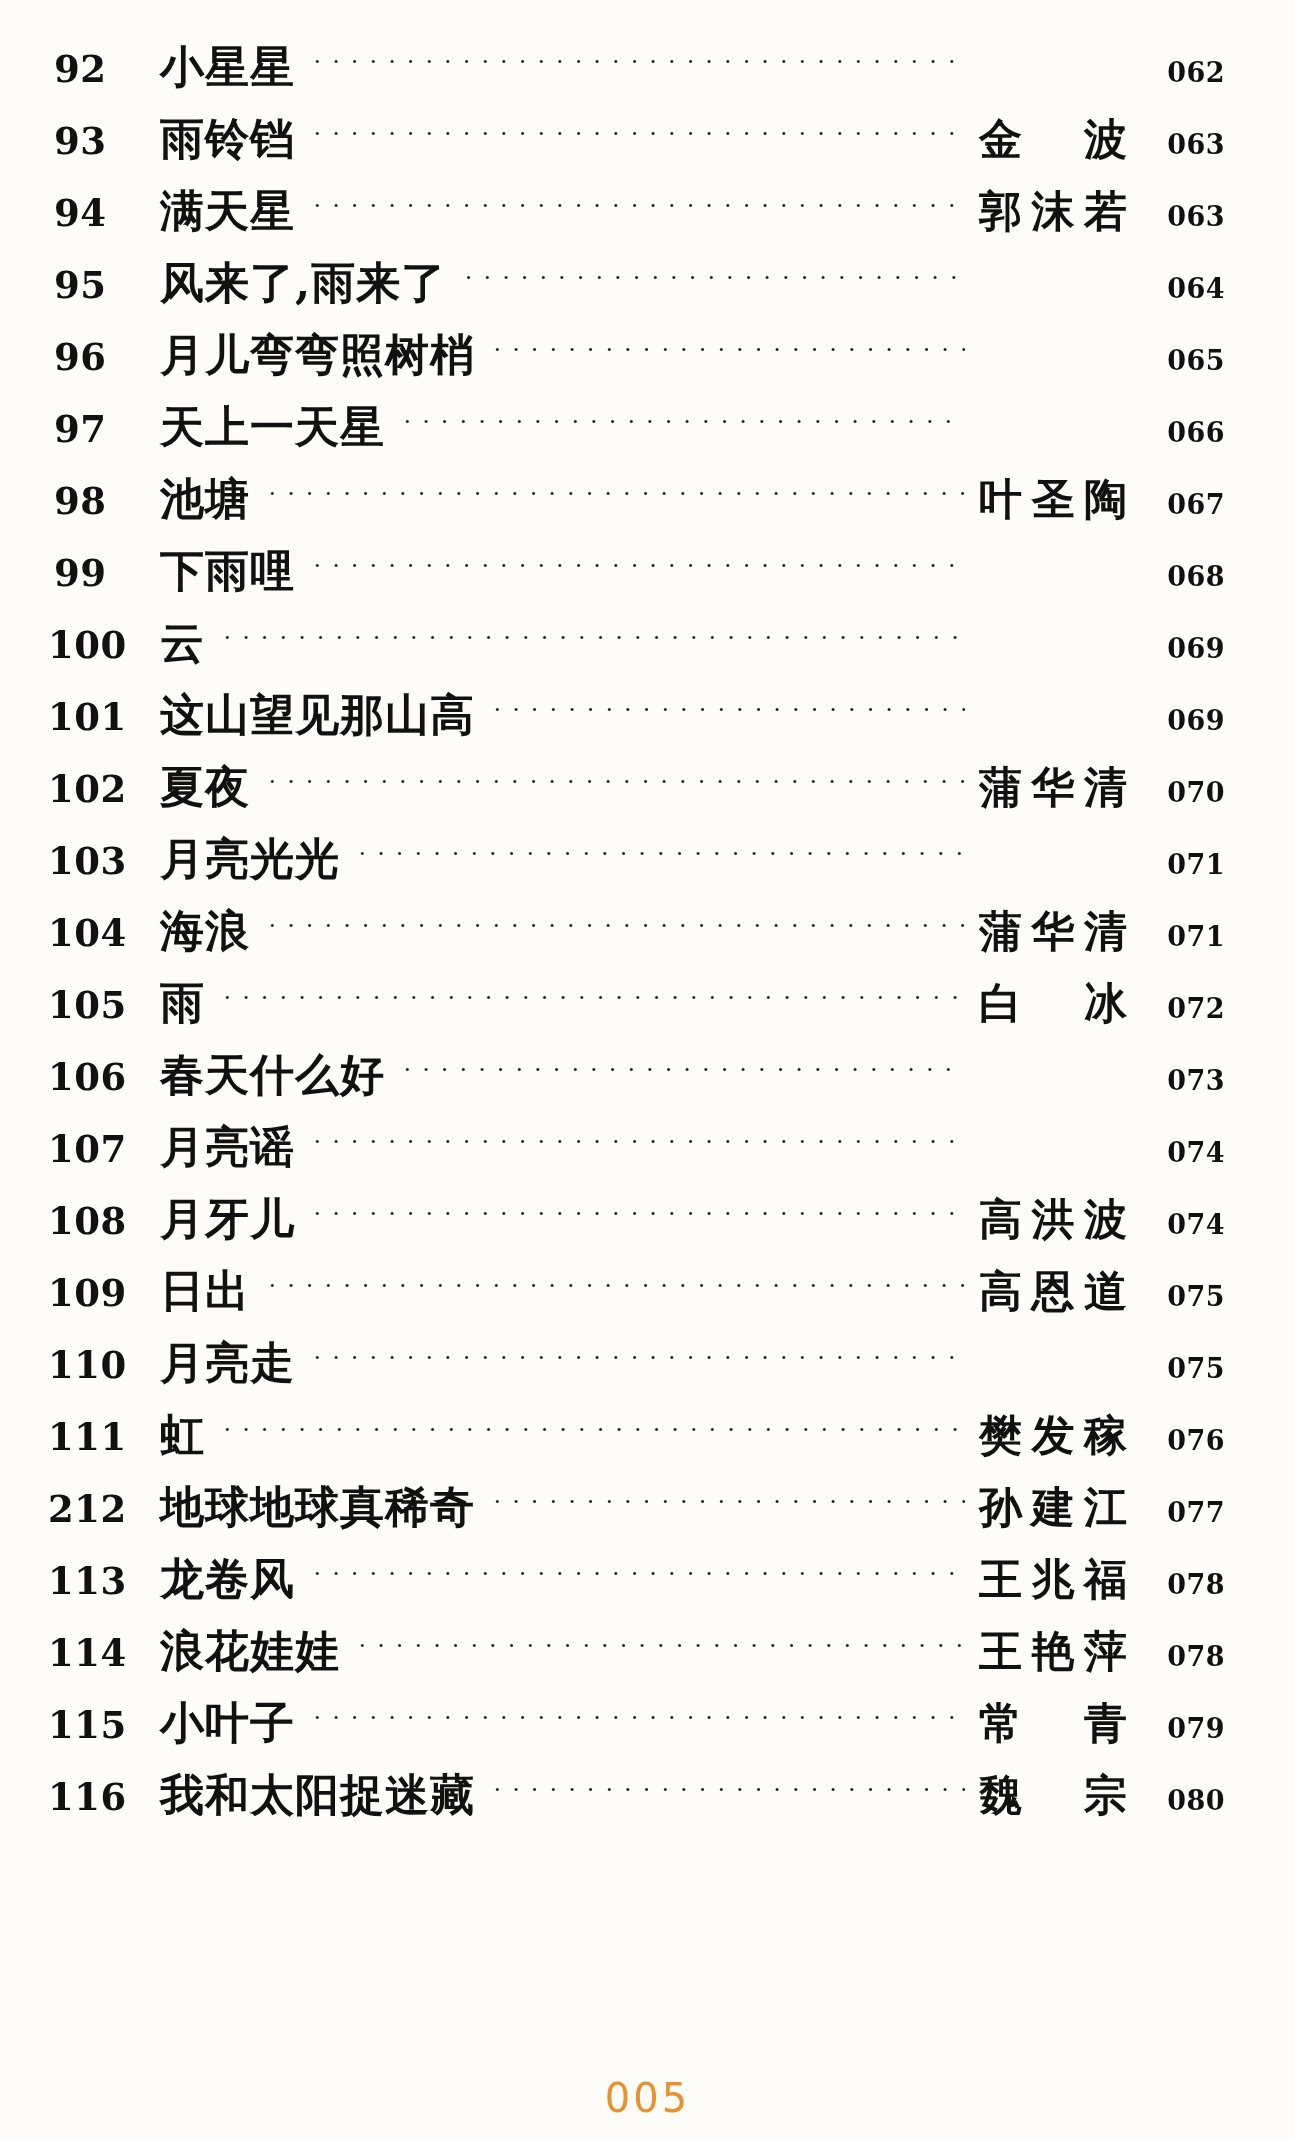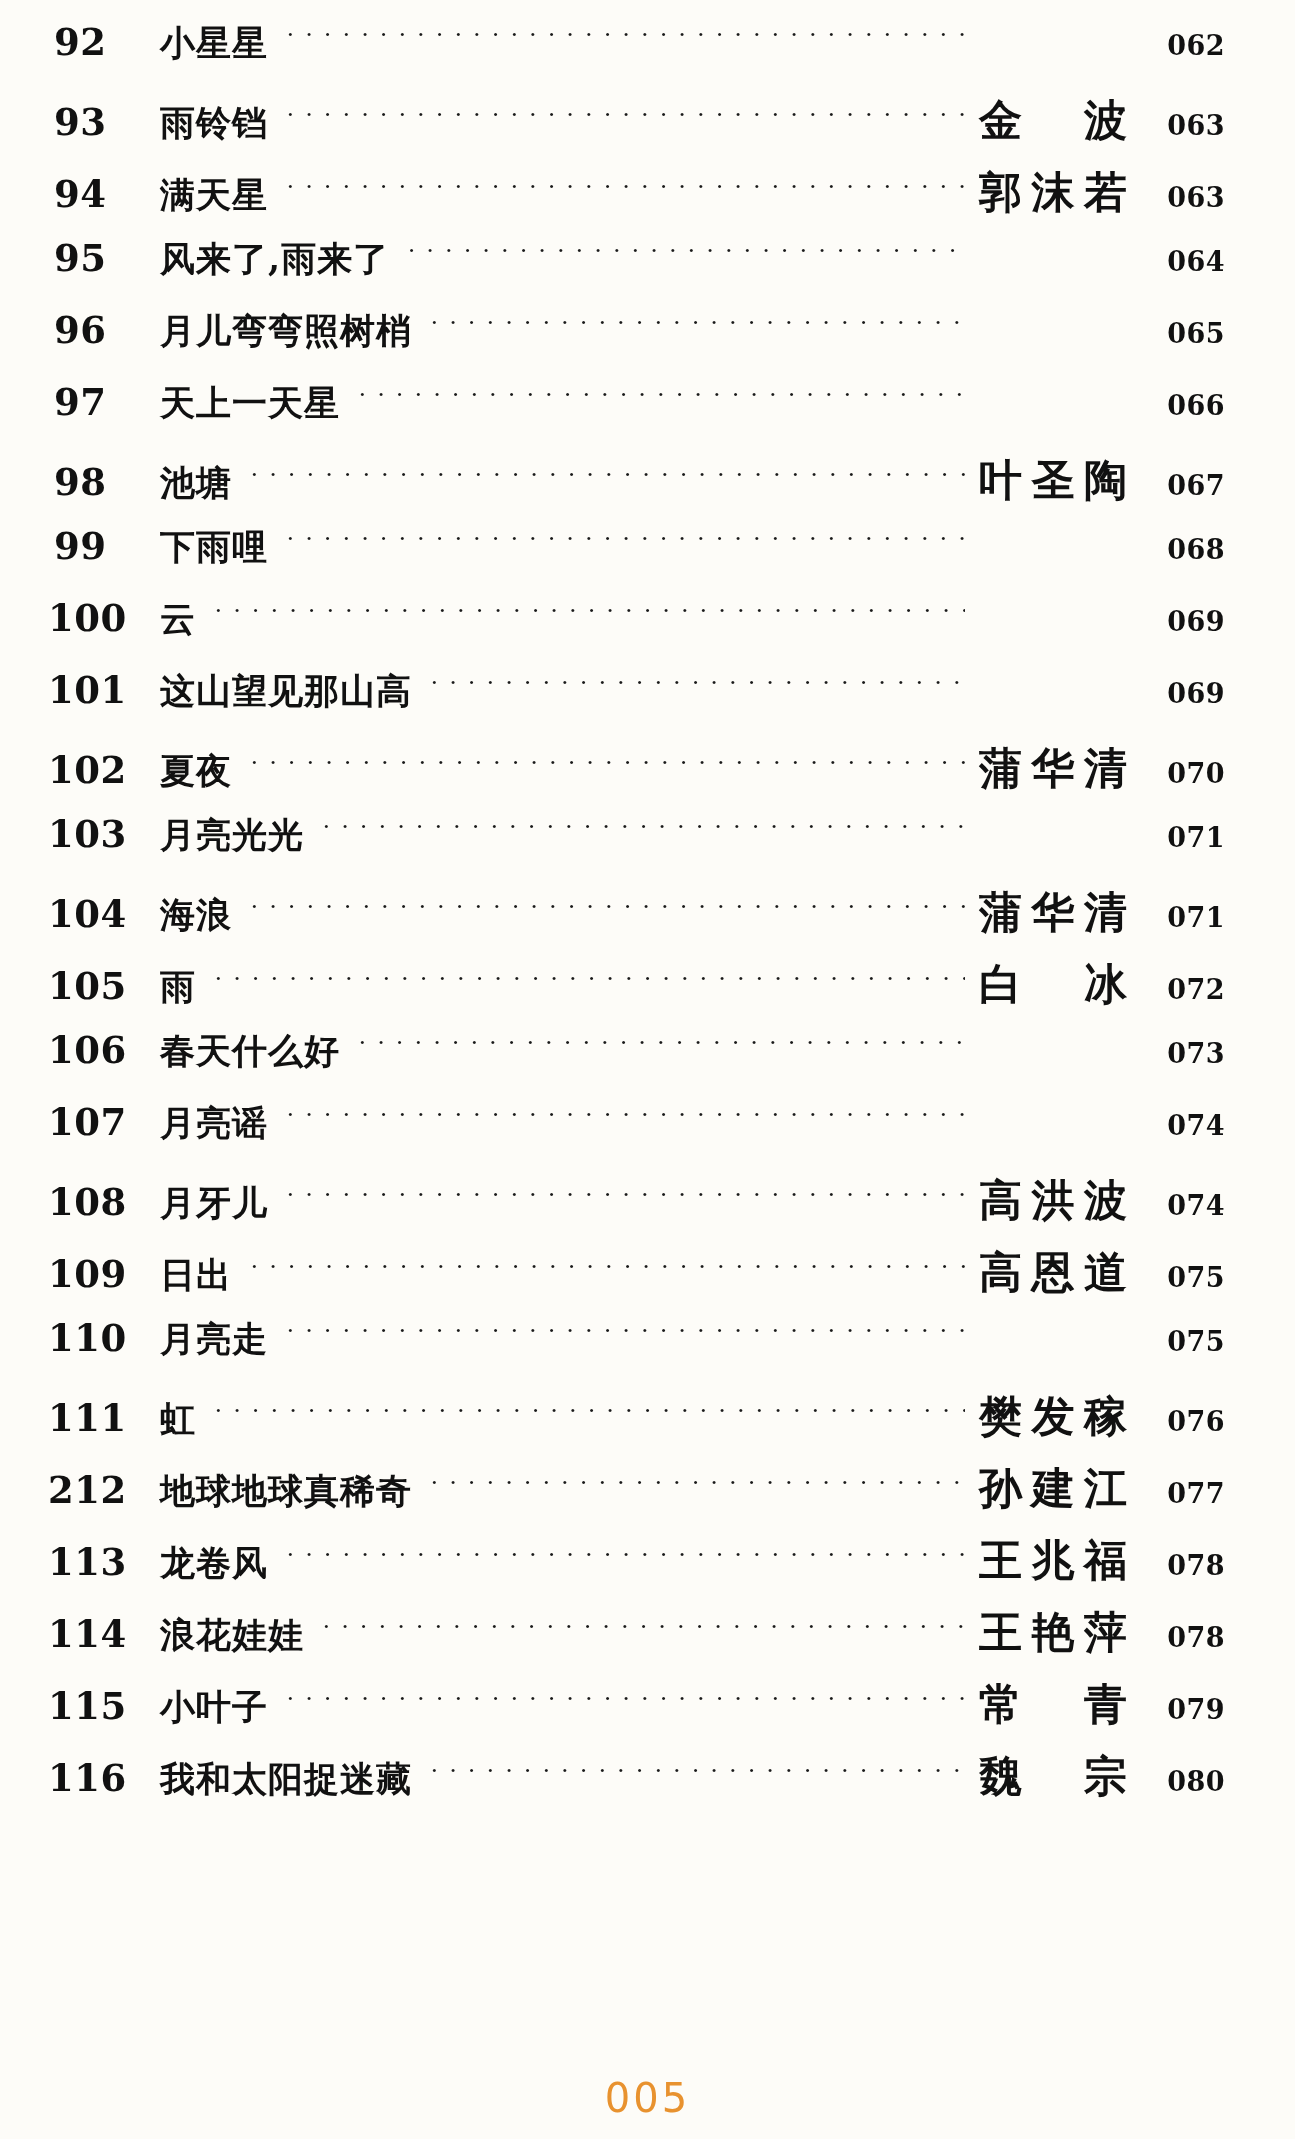--- a/index.html
+++ b/index.html
@@ -12,21 +12,21 @@
     background: #fdfcf8;
     font-family: "Liberation Serif", "DejaVu Serif", serif;
     color: #111;
     position: relative;
     overflow: hidden;
   }
   .page {
     box-sizing: border-box;
     width: 1295px;
     height: 2139px;
-    padding: 20px 70px 0 48px;
+    padding: 38px 70px 0 48px;
     display: flex;
     flex-direction: column;
   }
   .toc-list {
     display: flex;
     flex-direction: column;
   }
   .toc-row {
     display: flex;
     align-items: baseline;
@@ -43,21 +43,21 @@
     flex: 0 0 auto;
     padding-left: 6px;
     box-sizing: border-box;
   }
   .num.wide {
     padding-left: 0px;
   }
   .title {
     font-family: "DejaVu Serif", "Liberation Serif", serif;
     font-weight: bold;
-    font-size: 35px;
+    font-size: 44px;
     letter-spacing: 1px;
     flex: 0 0 auto;
     padding-left: 4px;
   }
   .leader {
     flex: 1 1 auto;
     overflow: hidden;
     margin: 0 14px 0 18px;
     position: relative;
     height: 34px;

